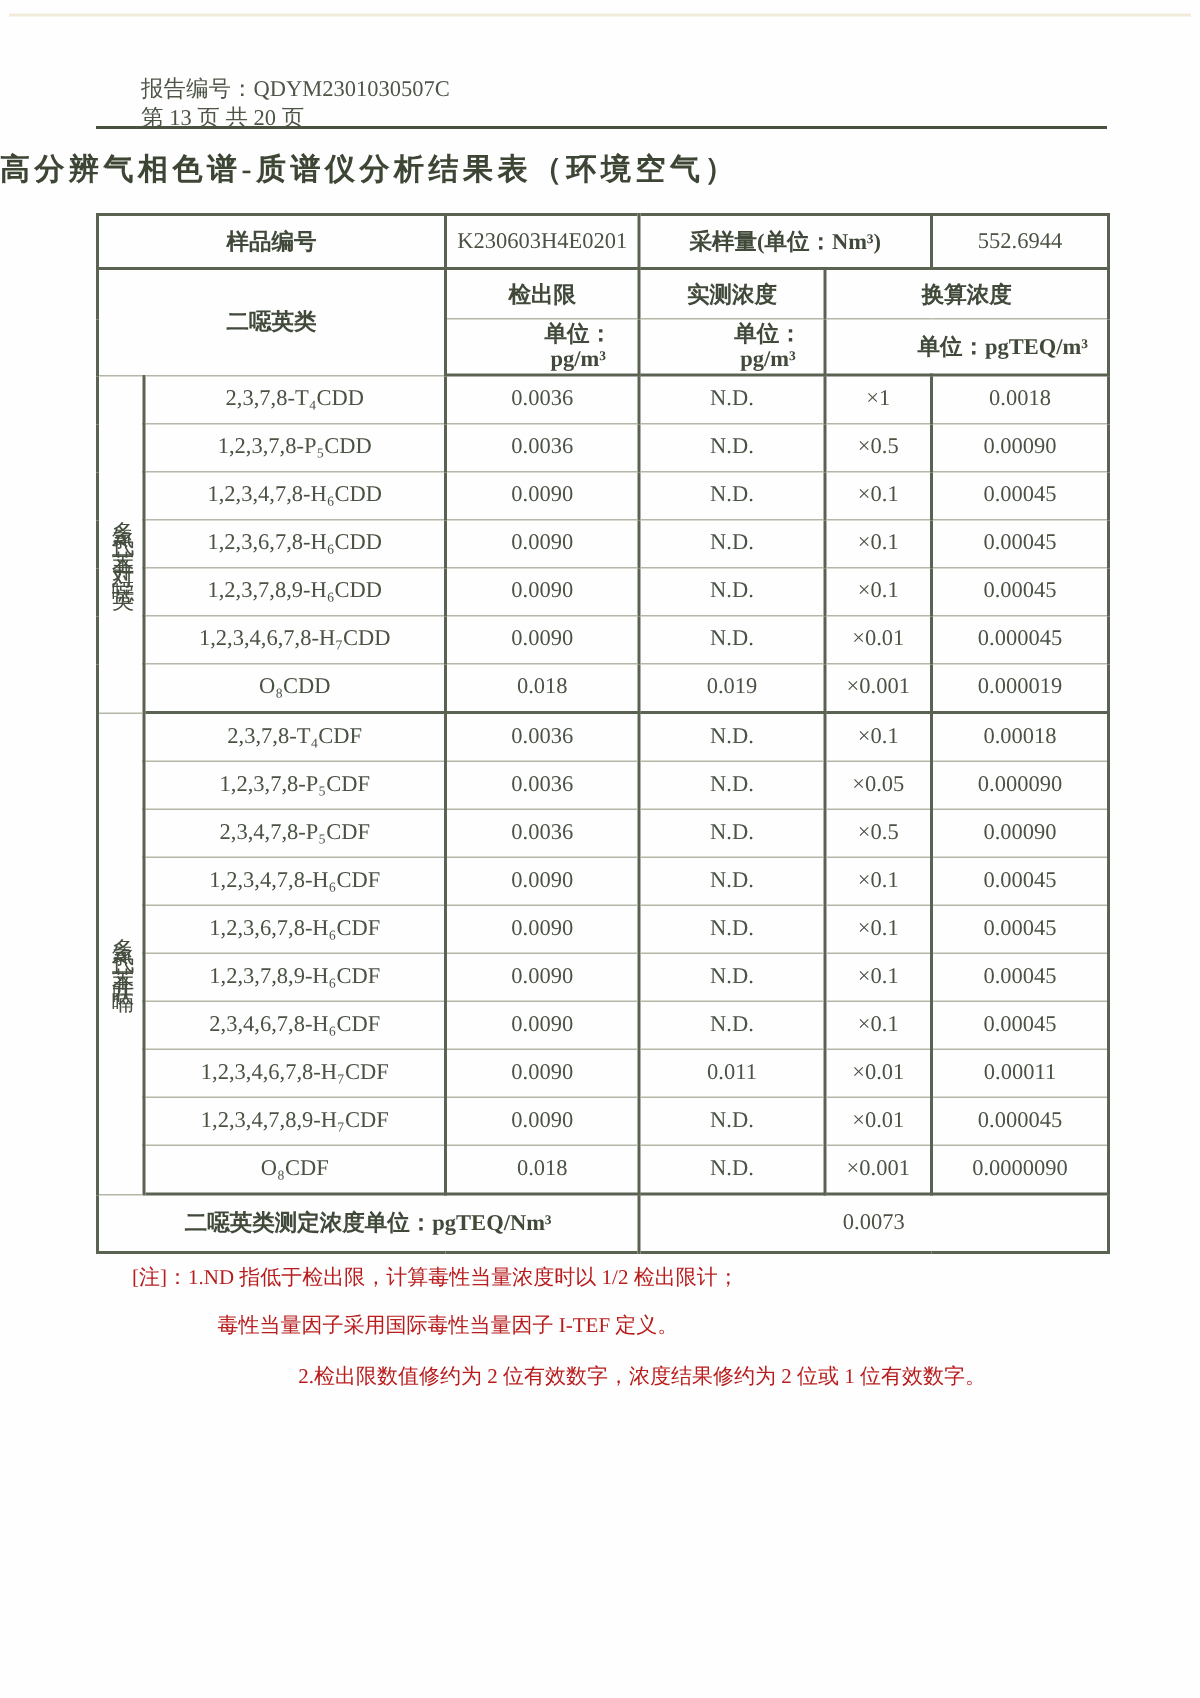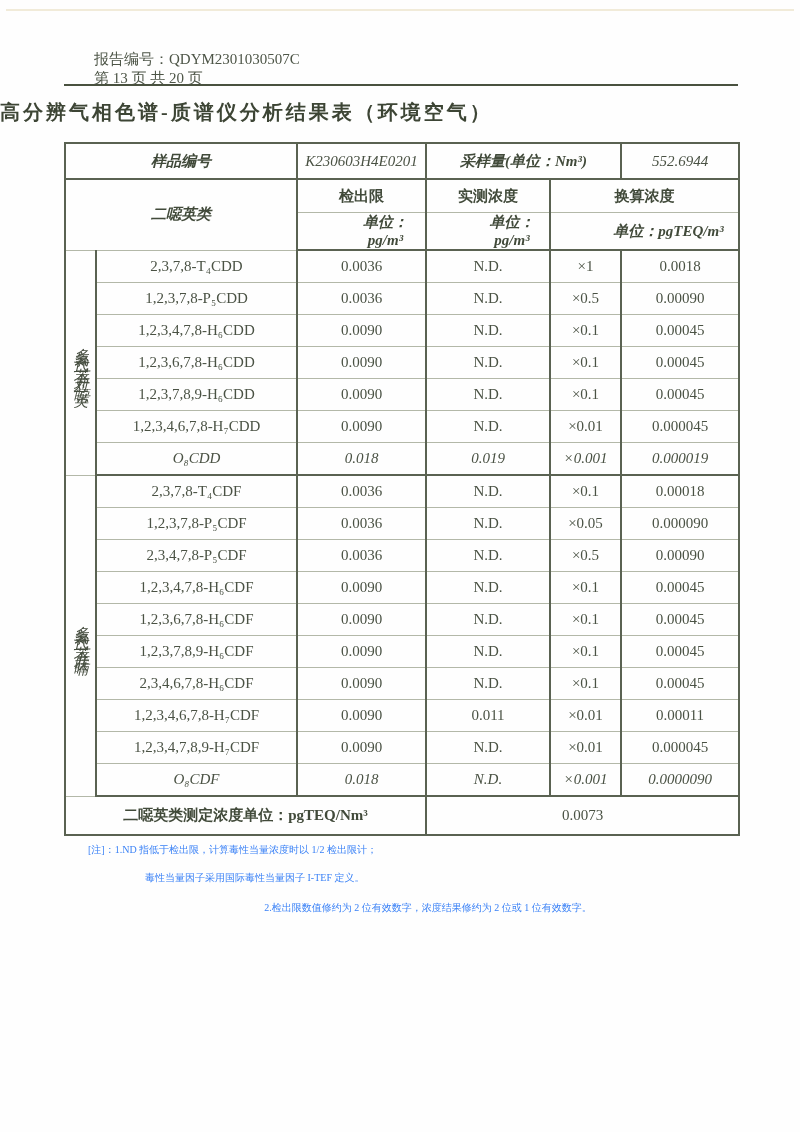--- a/index.html
+++ b/index.html
@@ -23,27 +23,27 @@
   table.results td {
     border-left:2px solid #5a6252; border-right:2px solid #5a6252;
     border-top:1px solid #b3b8a8; border-bottom:1px solid #b3b8a8;
     text-align:center; vertical-align:middle; padding:0; overflow:hidden;
   }
   tr.h1 td { height:34px; }
   tr.h2 td { height:32px; }
   tr.h3 td { height:33px;padding-left:48px; }
   tr.data td { height:31px; }
   tr.foot td { height:37px; }
-  tr.h1 td, tr.h3 td, tr.gend td, td.hb { border-bottom:2px solid #5a6252;font-style:italic; }
+  tr.h1 td, tr.h3 td, tr.gend td, td.hb { border-bottom:2px solid #5a6252; }
   .bold { font-weight:bold; color:#414a3a; }
   .group-cell { padding:2px 0; }
   .group-label { writing-mode:vertical-rl; text-orientation:upright;
     letter-spacing:5px; font-size:15px; color:#454d3f; display:inline-block; }
 
-  .notes { position:absolute; top:843px; left:88px; width:640px; font-size:10px; color:#3b82f6; }
+  .notes { position:absolute; top:843px; left:88px; width:640px; font-size:14px; color:#b91c1c; }
   .notes .line1 { margin:0; }
   .notes .line2 { margin:14px 0 16px 57px; }
   .notes .line3 { margin:13px 0 0 40px;text-align:center; }
 </style>
 </head>
 <body>
 
 <div class="page">
   <div class="scan-line"></div>
 

